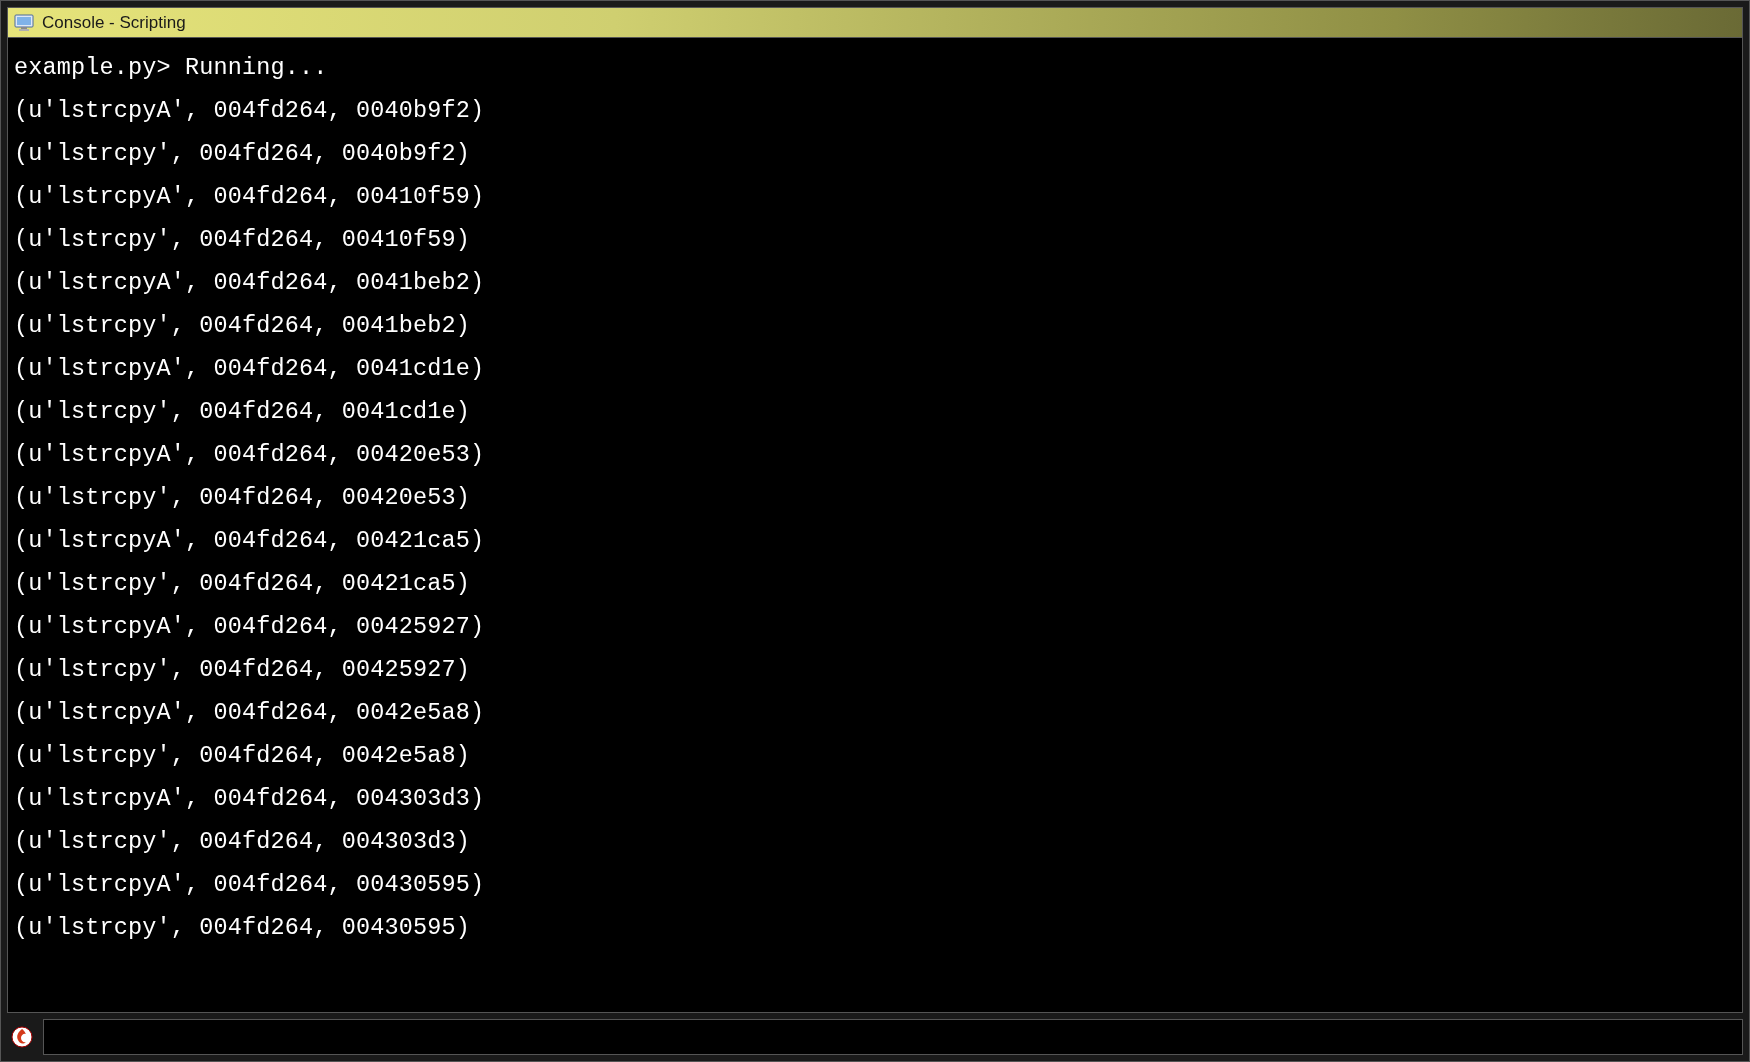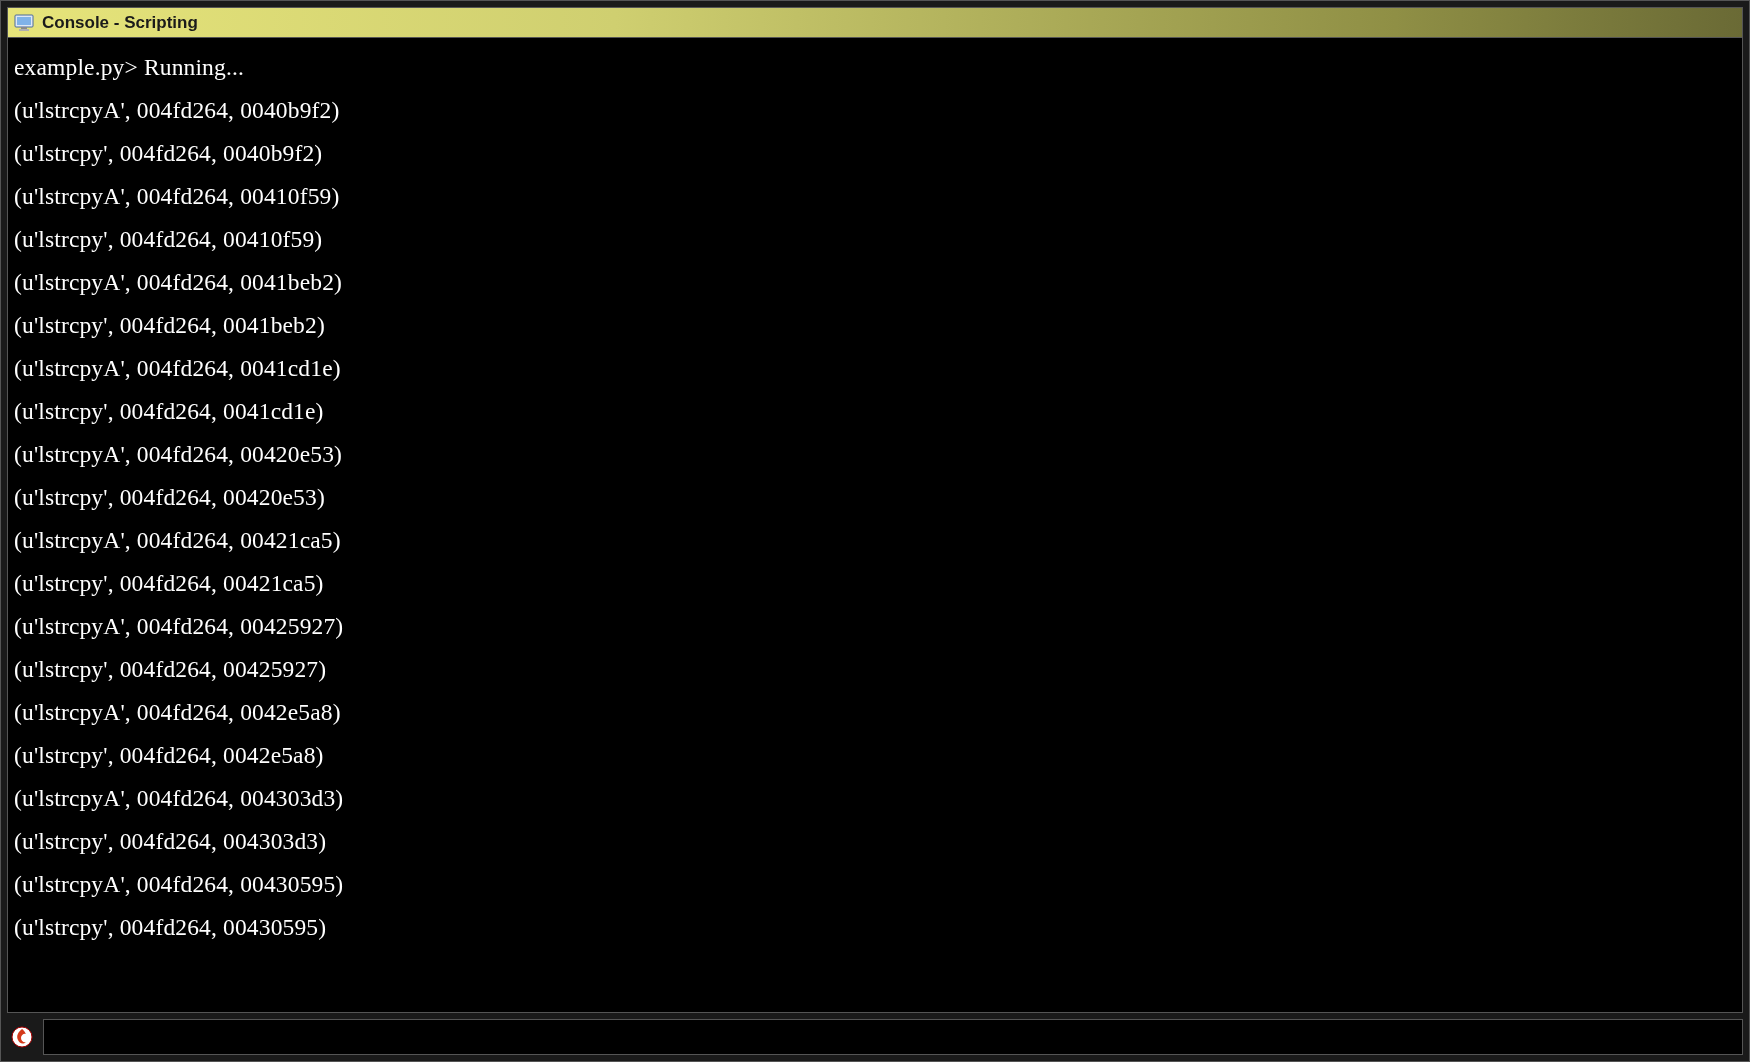--- a/index.html
+++ b/index.html
@@ -38,30 +38,30 @@
   .titlebar-icon {
     width: 20px;
     height: 18px;
     margin-right: 8px;
     display: flex;
     align-items: center;
     justify-content: center;
   }
   .titlebar-icon svg { display: block; }
   .titlebar-text {
-    font-weight: bold;
+    font-weight: normal;
     font-size: 17px;
     color: #1a1a1a;
     text-align: center;
   }
   .console-body {
     flex: 1;
     background: #000;
     color: #fff;
-    font-family: Liberation Serif, serif;
+    font-family: Liberation Mono, monospace;
     font-size: 23.5px;
     line-height: 43px;
     padding: 8px 6px 6px 6px;
     white-space: pre;
     overflow: hidden;
     letter-spacing: 0.15px;
   }
   .console-line { white-space: pre; }
   .bottom-bar {
     height: 36px;

